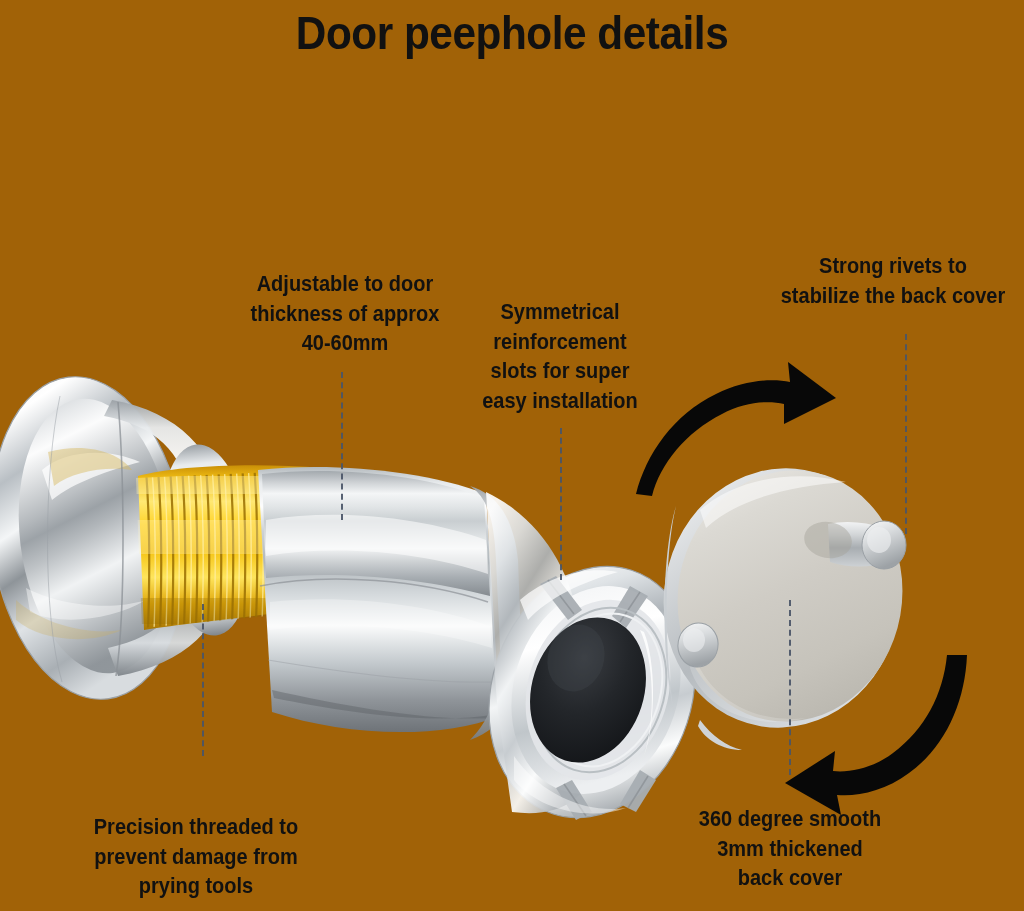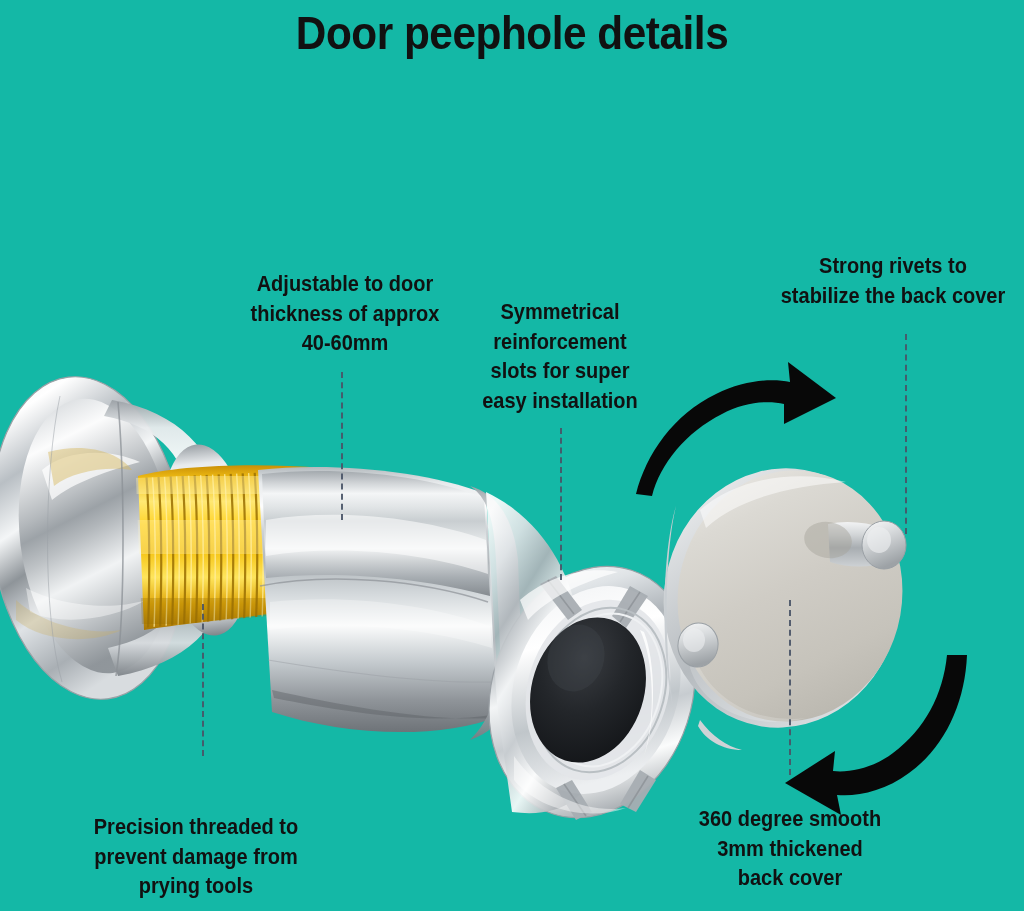--- a/index.html
+++ b/index.html
@@ -8,21 +8,21 @@
     padding: 0;
     background: #ffffff;
   }
   body {
     font-family: "Liberation Sans", sans-serif;
   }
   #infographic {
     position: relative;
     width: 1024px;
     height: 911px;
-    background: #14b8a6;
+    background: #a16207;
     overflow: hidden;
   }
 
   
   .page-title {
     position: absolute;
     left: 0;
     top: 6px;
     width: 1024px;
     text-align: center;

